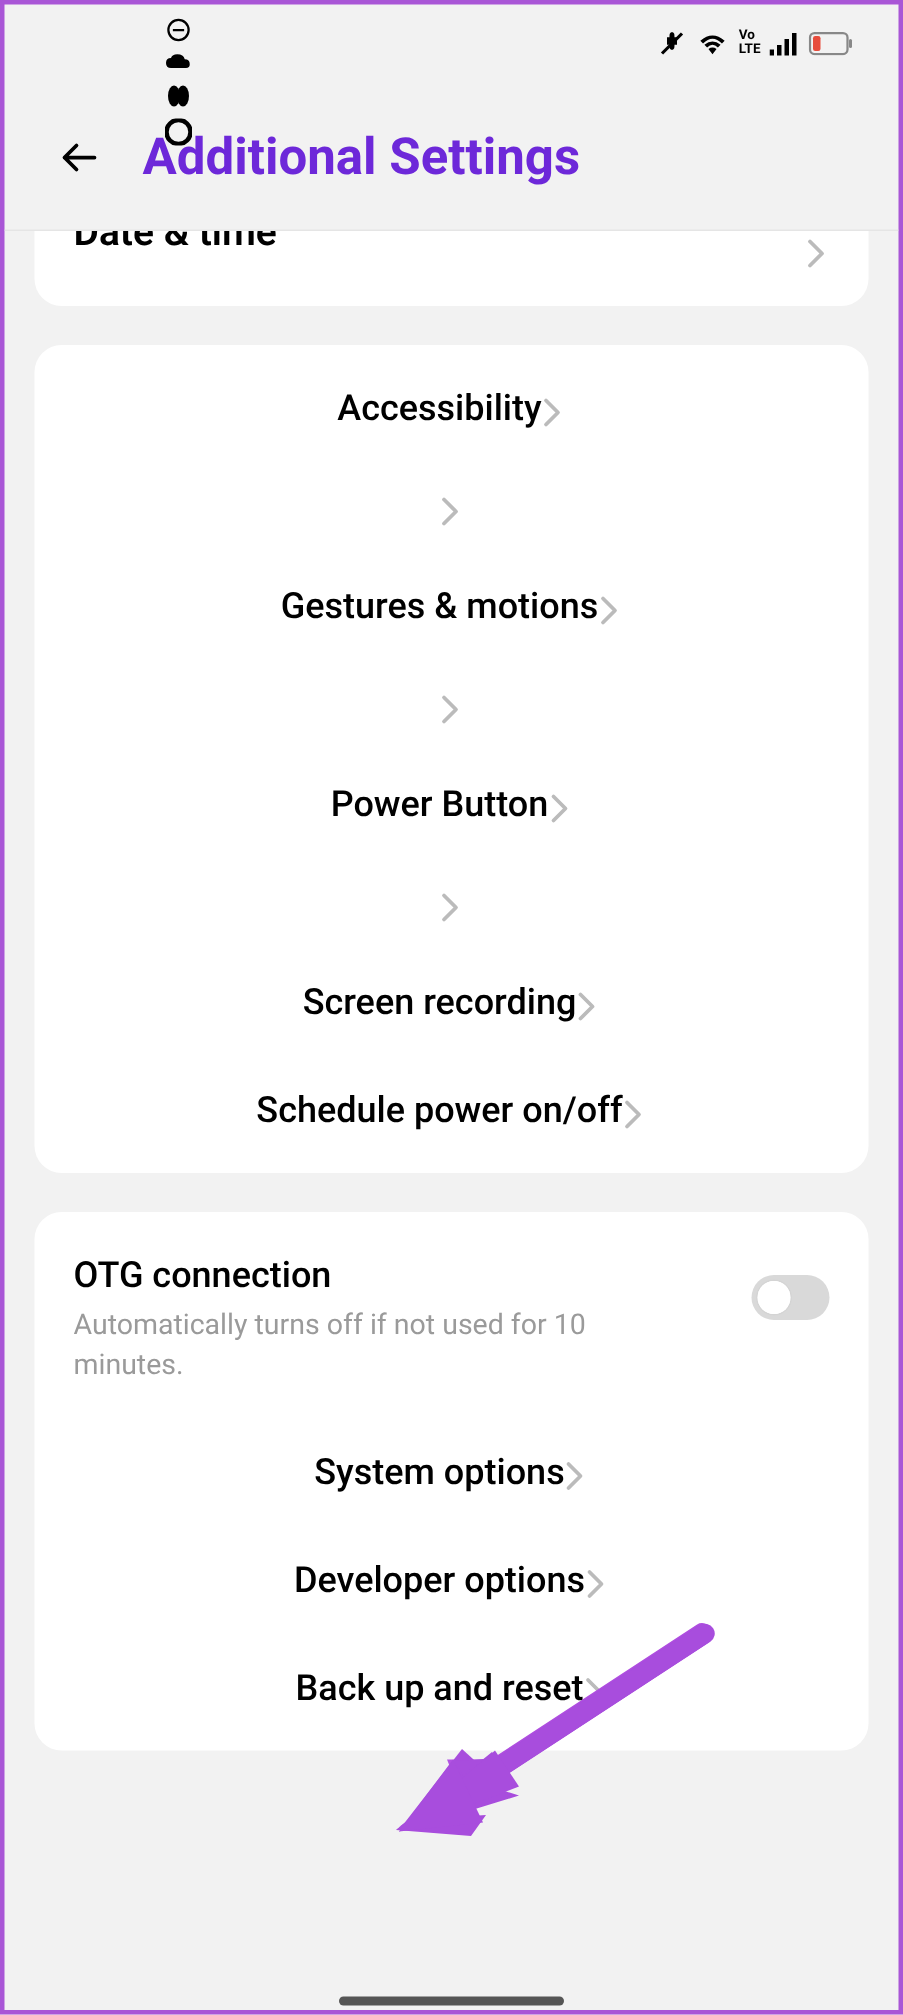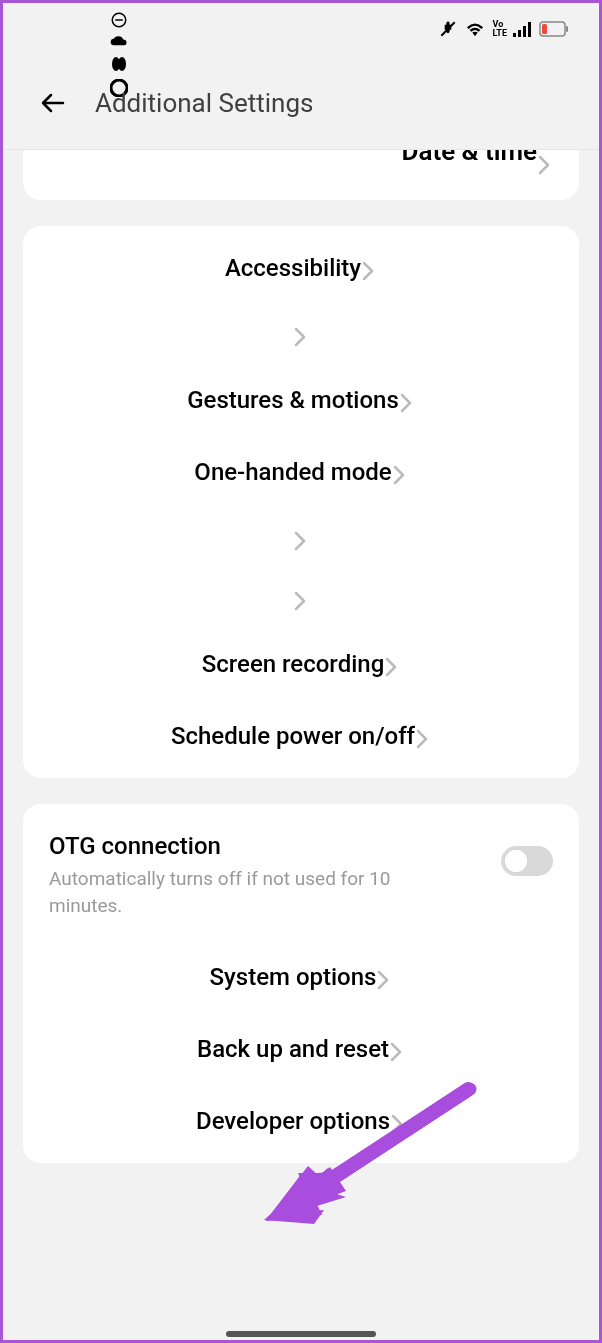--- a/index.html
+++ b/index.html
@@ -26,40 +26,40 @@
   .status-right { display: flex; align-items: center; gap: 6px; }
   .status-icon { display: inline-flex; align-items: center; }
   .header {
     display: flex;
     align-items: center;
     padding: 30px 20px 28px 32px;
     gap: 24px;
     border-bottom: 1px solid #e5e5e5;
   }
   .back-arrow { width: 36px; height: 36px; display: flex; align-items: center; justify-content: center; }
-  .header-title { font-size: 26px; font-weight: 400; color: #404040; }
+  .header-title { font-size: 34px; font-weight: 700; color: #6d28d9; }
   .content { padding: 0 20px; }
   .card {
     background: #fff;
     border-radius: 18px;
     margin-top: 26px;
     padding: 6px 0;
   }
   .card.first {
     margin-top: 0;
     border-top-left-radius: 0;
     border-top-right-radius: 0;
     border-bottom-left-radius: 18px;
     border-bottom-right-radius: 18px;
     padding-top: 0;
   }
   .cut-row {
     padding: 0 26px 10px 26px;
     display: flex;
-    justify-content: flex-end;
+    justify-content: space-between;
     align-items: flex-end;
     height: 44px;
     overflow: hidden;
     position: relative;
   }
   .cut-text {
     font-size: 26px;
     font-weight: 600;
     color: #000;
     transform: translateY(-18px);
@@ -225,28 +225,28 @@
     </div>
     <div class="row">
       <span class="row-label">Gestures &amp; motions</span>
       <span class="chevron">
           <svg width="14" height="22" viewBox="0 0 14 22">
             <path d="M3 3 L11 11 L3 19" stroke="#bbb" stroke-width="2.5" fill="none" stroke-linecap="round" stroke-linejoin="round"></path>
           </svg>
         </span>
     </div>
     <div class="row">
-      <span class="row-label">One-handed mode</span>
-      <span class="chevron">
-          <svg width="14" height="22" viewBox="0 0 14 22">
-            <path d="M3 3 L11 11 L3 19" stroke="#bbb" stroke-width="2.5" fill="none" stroke-linecap="round" stroke-linejoin="round"></path>
-          </svg>
-        </span>
-    </div>
-    <div class="row">
+      <span class="chevron">
+          <svg width="14" height="22" viewBox="0 0 14 22">
+            <path d="M3 3 L11 11 L3 19" stroke="#bbb" stroke-width="2.5" fill="none" stroke-linecap="round" stroke-linejoin="round"></path>
+          </svg>
+        </span>
+    </div>
+    <div class="row">
+      <span class="row-label">Power Button</span>
       <span class="chevron">
           <svg width="14" height="22" viewBox="0 0 14 22">
             <path d="M3 3 L11 11 L3 19" stroke="#bbb" stroke-width="2.5" fill="none" stroke-linecap="round" stroke-linejoin="round"></path>
           </svg>
         </span>
     </div>
     <div class="row">
       <span class="chevron">
           <svg width="14" height="22" viewBox="0 0 14 22">
             <path d="M3 3 L11 11 L3 19" stroke="#bbb" stroke-width="2.5" fill="none" stroke-linecap="round" stroke-linejoin="round"></path>
@@ -283,29 +283,29 @@
     </div>
     <div class="row">
       <span class="row-label">System options</span>
       <span class="chevron">
           <svg width="14" height="22" viewBox="0 0 14 22">
             <path d="M3 3 L11 11 L3 19" stroke="#bbb" stroke-width="2.5" fill="none" stroke-linecap="round" stroke-linejoin="round"></path>
           </svg>
         </span>
     </div>
     <div class="row">
+      <span class="row-label">Developer options</span>
+      <span class="chevron">
+          <svg width="14" height="22" viewBox="0 0 14 22">
+            <path d="M3 3 L11 11 L3 19" stroke="#bbb" stroke-width="2.5" fill="none" stroke-linecap="round" stroke-linejoin="round"></path>
+          </svg>
+        </span>
+    </div>
+    <div class="row">
       <span class="row-label">Back up and reset</span>
-      <span class="chevron">
-          <svg width="14" height="22" viewBox="0 0 14 22">
-            <path d="M3 3 L11 11 L3 19" stroke="#bbb" stroke-width="2.5" fill="none" stroke-linecap="round" stroke-linejoin="round"></path>
-          </svg>
-        </span>
-    </div>
-    <div class="row">
-      <span class="row-label">Developer options</span>
       <span class="chevron">
           <svg width="14" height="22" viewBox="0 0 14 22">
             <path d="M3 3 L11 11 L3 19" stroke="#bbb" stroke-width="2.5" fill="none" stroke-linecap="round" stroke-linejoin="round"></path>
           </svg>
         </span>
     </div>
   </div>
 
 </div>
 

